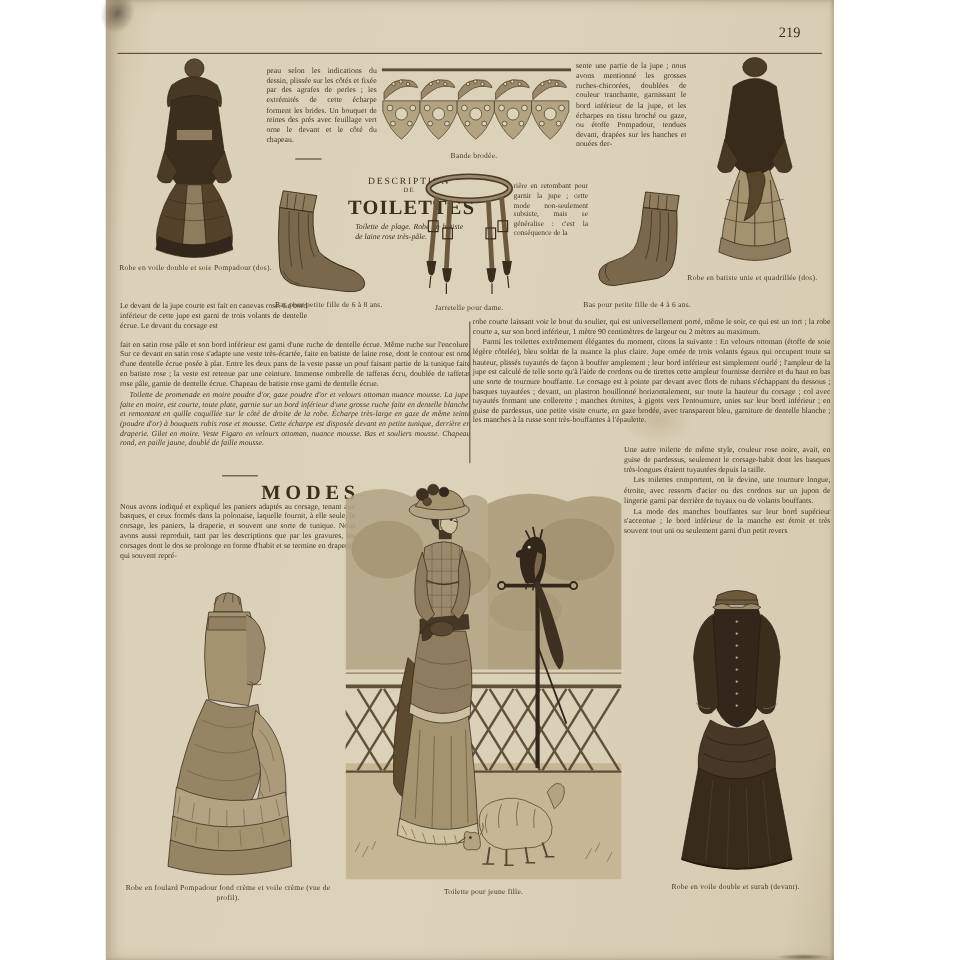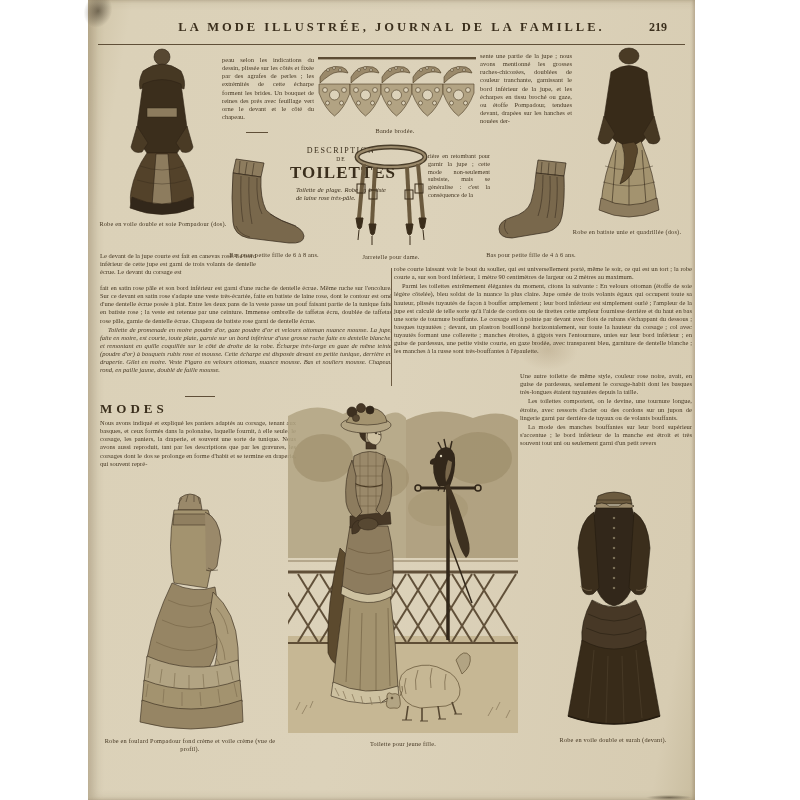--- a/index.html
+++ b/index.html
@@ -13,33 +13,33 @@
     position:absolute;left:88px;top:0;width:607px;height:800px;
     background:linear-gradient(100deg,#cfc3a6 0%,#dbd1b8 6%,#dcd2ba 50%,#d7ccb2 94%,#c9bd9f 100%);
     border-right:2px solid #b3a popped;
     box-shadow:inset 6px 0 10px rgba(90,70,40,.25), inset -2px 0 3px rgba(120,100,70,.3);
   }
   .abs{position:absolute;}
   .title{
     left:0;top:20px;width:100%;text-align:center;
     font-size:12.5px;font-weight:bold;letter-spacing:3px;color:#3a2e1c;
   }
-  .pagenum{right:28px;top:20px;font-size:12px;font-weight:bold;color:#3a2e1c;}
+  .pagenum{right:28px;top:20px;font-size:12px;font-weight:normal;color:#3a2e1c;}
   .hrule{left:10px;top:44px;width:587px;height:0;border-top:1.4px solid #5f4f38;}
   .bodytext{font-size:6.5px;line-height:1.25;text-align:justify;color:#453723;}
   .bodytext p{margin:0 0 1px 0;text-indent:8px;}
   .caption{font-size:6.3px;line-height:1.3;text-align:center;color:#453723;letter-spacing:.2px;}
   .dash{height:0;border-top:1px solid #5f4f38;}
   .vrule{width:0;border-left:1px solid #6d5c43;}
   .desc{text-align:center;color:#3a2e1c;}
   .desc .l1{font-size:8px;letter-spacing:1.5px;}
   .desc .l2{font-size:5.5px;letter-spacing:1px;margin:1px 0;}
   .desc .l3{font-size:17px;font-weight:bold;letter-spacing:1px;margin-bottom:3px;}
   .desc .dtxt{font-size:6.5px;font-style:italic;text-align:justify;line-height:1.3;padding:0 6px;}
-  .modes-h{font-size:13px;font-weight:bold;letter-spacing:4px;text-align:left;color:#3a2e1c;}
+  .modes-h{font-size:17px;font-weight:bold;letter-spacing:4px;text-align:right;color:#3a2e1c;}
   .fig{display:block;}
   
   .p-dress1{left:14px;top:48px;width:120px;height:170px;}
   .c-dress1{left:8px;top:220px;width:134px;}
   .p-coltl{left:134px;top:56px;width:92px;}
   .p-dash1{left:158px;top:132px;width:22px;}
   .p-band{left:230px;top:56px;width:158px;height:66px;}
   .c-band{left:252px;top:127px;width:110px;}
   .p-desc{left:202px;top:146px;width:102px;}
   .p-coltr{left:392px;top:52px;width:92px;}
@@ -73,21 +73,20 @@
 </head>
 <body>
 
 <div class="page">
 
   <div class="abs corner-smudge"></div>
   <div class="abs stain" style="left:430px;top:330px;width:60px;height:40px;"></div>
   <div class="abs stain" style="left:80px;top:640px;width:50px;height:60px;"></div>
   <div class="abs bottom-smudge"></div>
 
-  <div class="abs title">LA MODE ILLUSTRÉE, JOURNAL DE LA FAMILLE.</div>
   <div class="abs pagenum">219</div>
   <div class="abs hrule"></div>
 
   <svg class="abs fig p-dress1" viewBox="0 0 120 170">
     <g stroke="#2f2416" stroke-width="0.6" fill="none">
       <ellipse cx="60" cy="9" rx="8" ry="8" fill="#574832"></ellipse>
       <path d="M41 23 Q60 9 79 23 Q84 33 82 41 Q60 31 38 41 Q36 33 41 23 Z" fill="#463823"></path>
       <path d="M41 36 Q60 27 79 36 L85 80 Q82 97 75 105 L45 105 Q38 97 35 80 Z" fill="#3b2e1c"></path>
       <path d="M35 78 L29 99 Q31 106 40 104 L46 95 Z" fill="#4a3b25"></path>
       <path d="M85 78 L91 99 Q89 106 80 104 L74 95 Z" fill="#4a3b25"></path>

